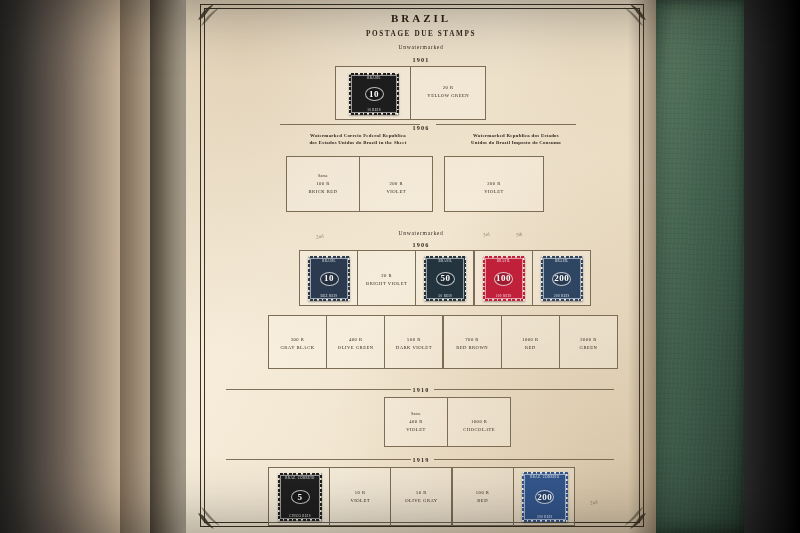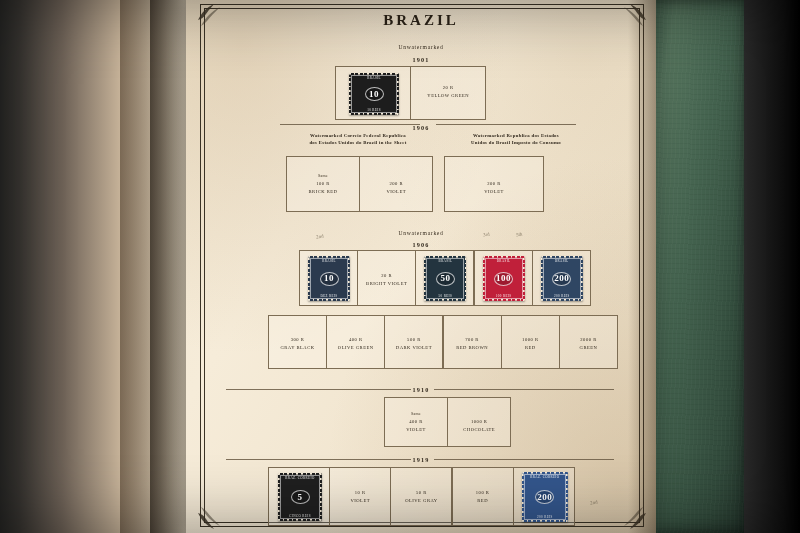--- a/index.html
+++ b/index.html
@@ -113,21 +113,21 @@
   .corner.tl { left: 10px; top: 2px; }
   .corner.tr { right: 8px; top: 2px; transform: scaleX(-1); }
   .corner.bl { left: 10px; bottom: 2px; transform: scaleY(-1); }
   .corner.br { right: 8px; bottom: 2px; transform: scale(-1,-1); }
 
   
   .country-title {
     position: absolute;
     left: 0; right: 0; top: 12px;
     text-align: center;
-    font-size: 15px;
+    font-size: 11px;
     letter-spacing: 3px;
     color: #2c2318;
     font-weight: 700;
   }
   .sub-title {
     position: absolute;
     left: 0; right: 0; top: 30px;
     text-align: center;
     font-size: 7.2px;
     letter-spacing: 1.6px;
@@ -310,20 +310,21 @@
       </svg>
     </div>
     <div class="corner br">
       <svg viewBox="0 0 34 34" width="34" height="34">
         <path d="M2 18 C6 10 10 6 18 2 C14 7 12 9 10 12 C8 15 6 17 2 18 Z" fill="currentColor" opacity=".85"></path>
         <path d="M5 24 C9 16 16 9 24 5 C18 11 14 15 11 19 C9 21 7 23 5 24 Z" fill="currentColor" opacity=".5"></path>
       </svg>
     </div>
 
     <div class="country-title">BRAZIL</div>
+    <div class="sub-title">POSTAGE DUE STAMPS</div>
     <div class="wm-note" style="top:44px;">Unwatermarked</div>
     <div class="year" style="top:56px;">1901</div>
 
     <div class="boxrow" style="left:149px; top:66px;">
       <div class="cell" style="width:76px;height:54px;">
         <div class="stamp" style="left:13px; top:6px; width:50px; height:42px; background:#1d1d1d;">
           <div class="inner">
             <div class="denom">10</div>
           </div>
           <div class="toptxt">BRASIL</div>

